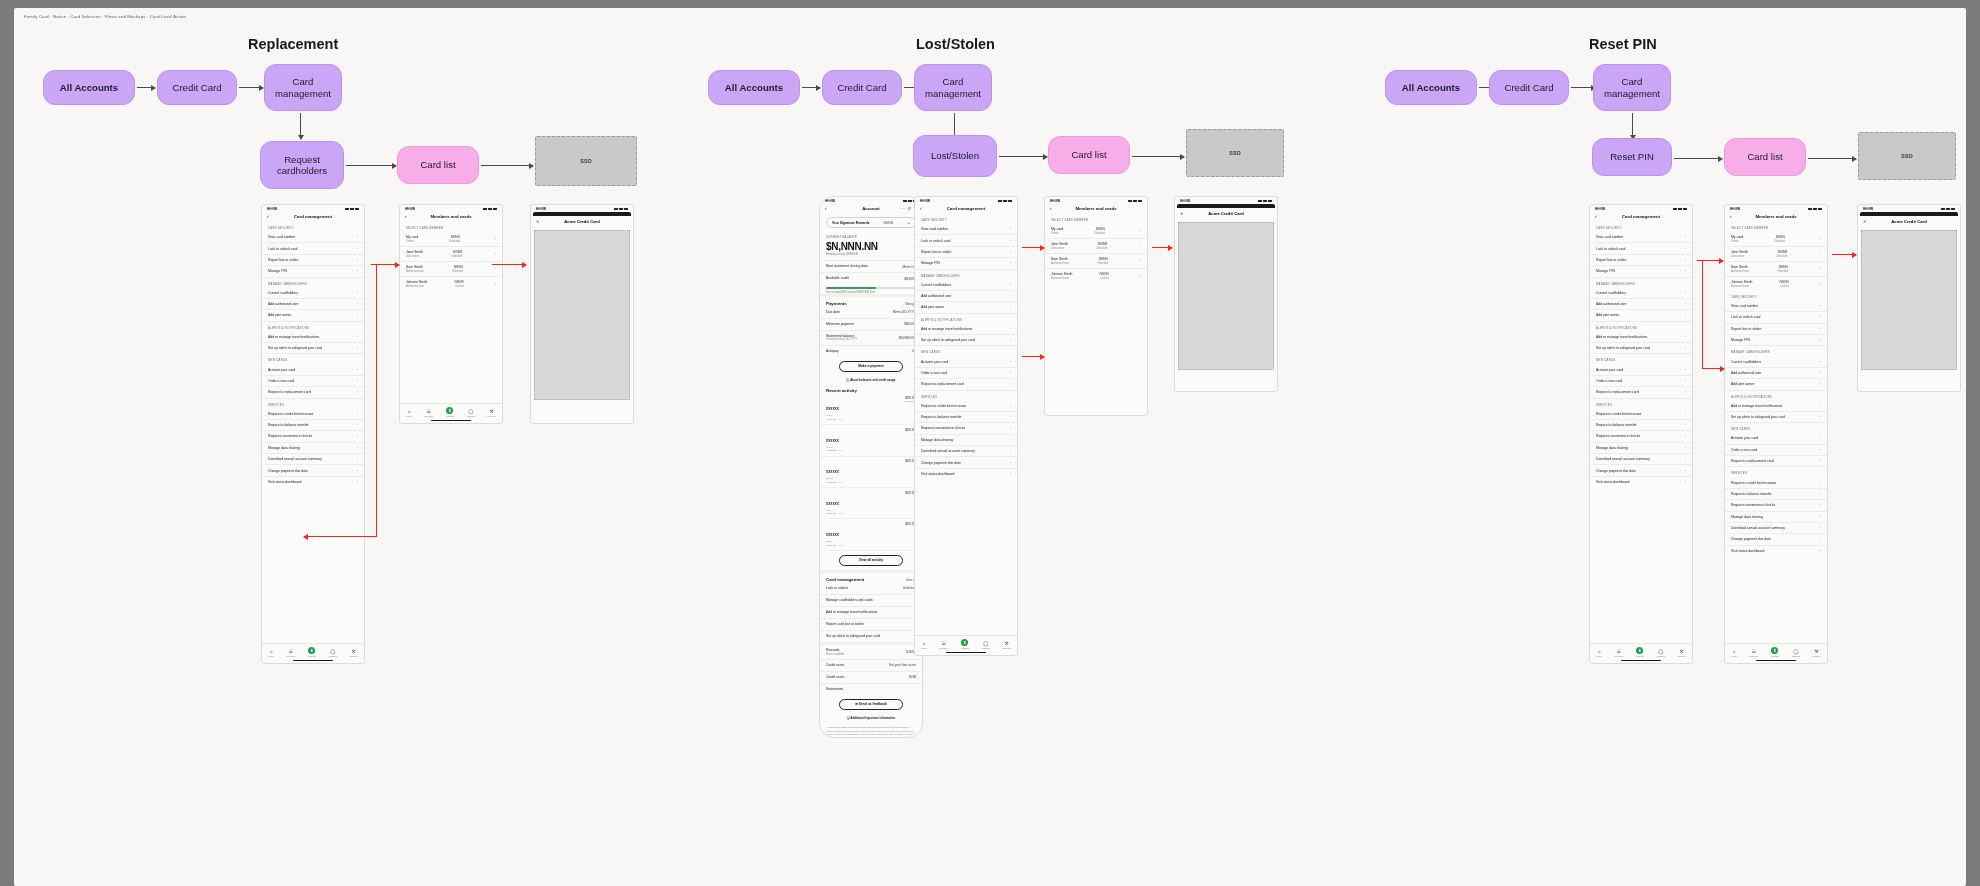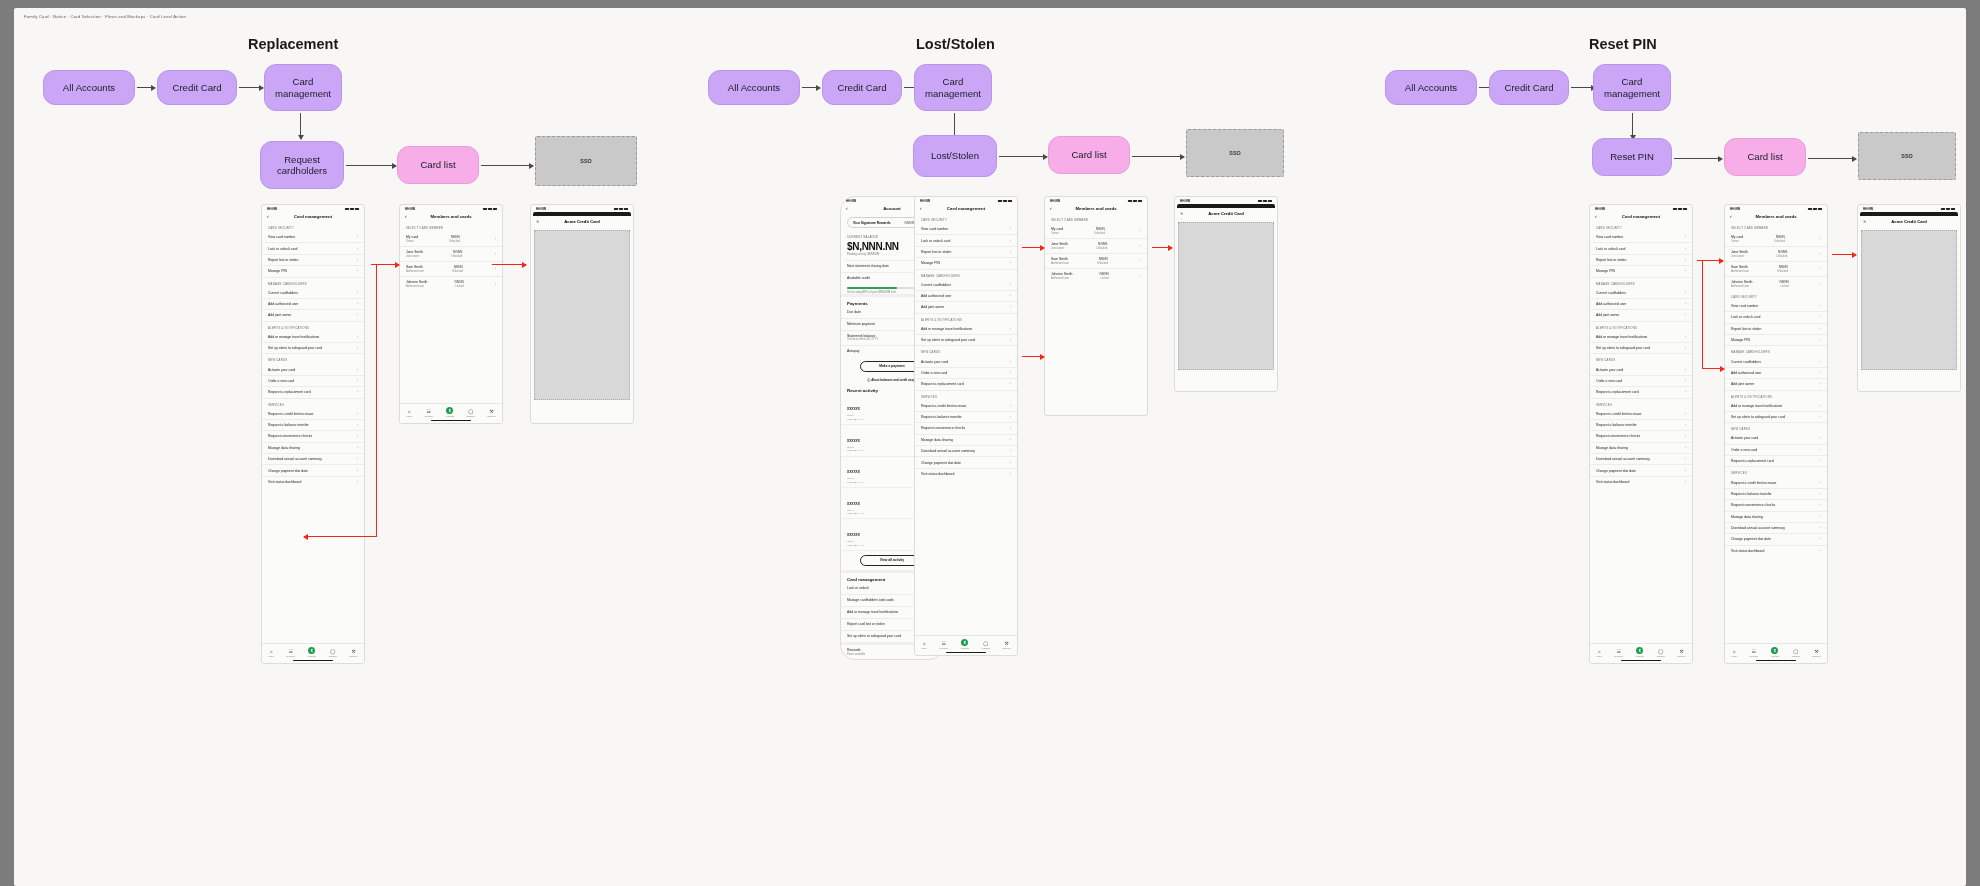--- a/index.html
+++ b/index.html
@@ -28,21 +28,21 @@
   .node {
     position:absolute;
     border-radius:12px;
     display:flex; align-items:center; justify-content:center;
     text-align:center;
     font-size:9.6px; color:#20202a; line-height:1.18;
     padding:2px 4px;
   }
   .node.purple { background:#cba6f7; border:1px solid #b894ea; }
   .node.pink   { background:#f7aee8; border:1px solid #eb9bda; }
-  .node.bold   { font-weight:normal; }
+  .node.bold   { font-weight:bold; }
   .node.sso {
     background:#c9c9c9; border:1px dashed #9a9a9a; border-radius:2px;
     font-size:5.4px; font-weight:bold; color:#333;
   }
   .arrow-h, .arrow-v { position:absolute; background:#4a4a4a; }
   .arrow-h { height:1px; }
   .arrow-v { width:1px; }
   .arrow-h::after {
     content:""; position:absolute; right:-1px; top:-2.5px;
     border-left:5px solid #4a4a4a;
@@ -439,21 +439,21 @@
       <span class="modal-title">Acme Credit Card</span>
     </div>
     <div class="modal-body" style="height:170px;"></div>
   </div>
 
   <div class="ra" style="left:357px; top:256px; width:28px;"></div>
   <div class="ra" style="left:478px; top:256px; width:34px;"></div>
   <div class="rv" style="left:362px; top:256px; height:273px;"></div>
   <div class="ra" style="left:290px; top:528px; width:72px; transform:scaleX(-1);"></div>
 
-  <div class="phone" style="left:826px; top:188px; width:104px; height:464px;border-radius:15px;">
+  <div class="phone" style="left:805px; top:188px; width:104px; height:542px;border-radius:15px;">
     <div class="statusbar">
       <span>HH:NN</span>
       <span class="sb-icons">
         <i class="sb-bar"></i>
         <i class="sb-bar"></i>
         <i class="sb-bar"></i>
       </span>
     </div>
     <div class="navbar">
       <span class="nav-back">‹</span>

